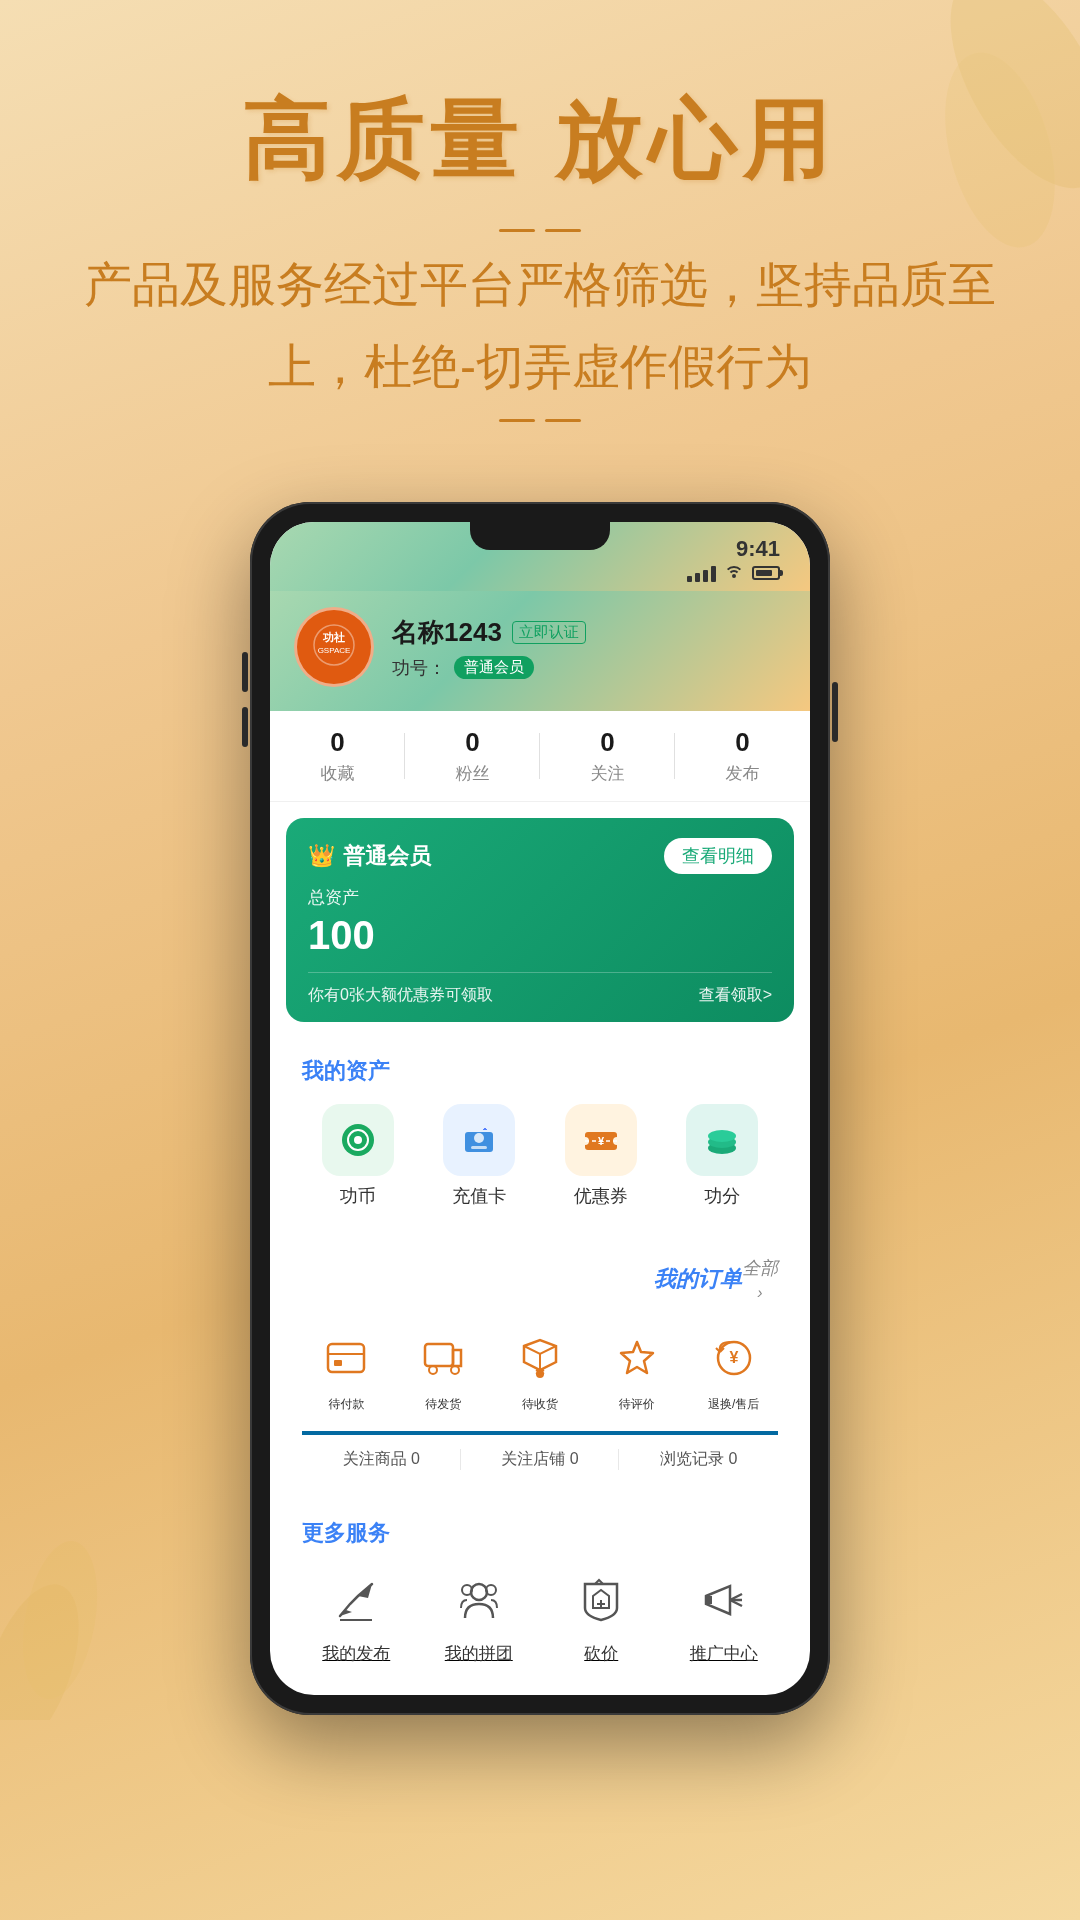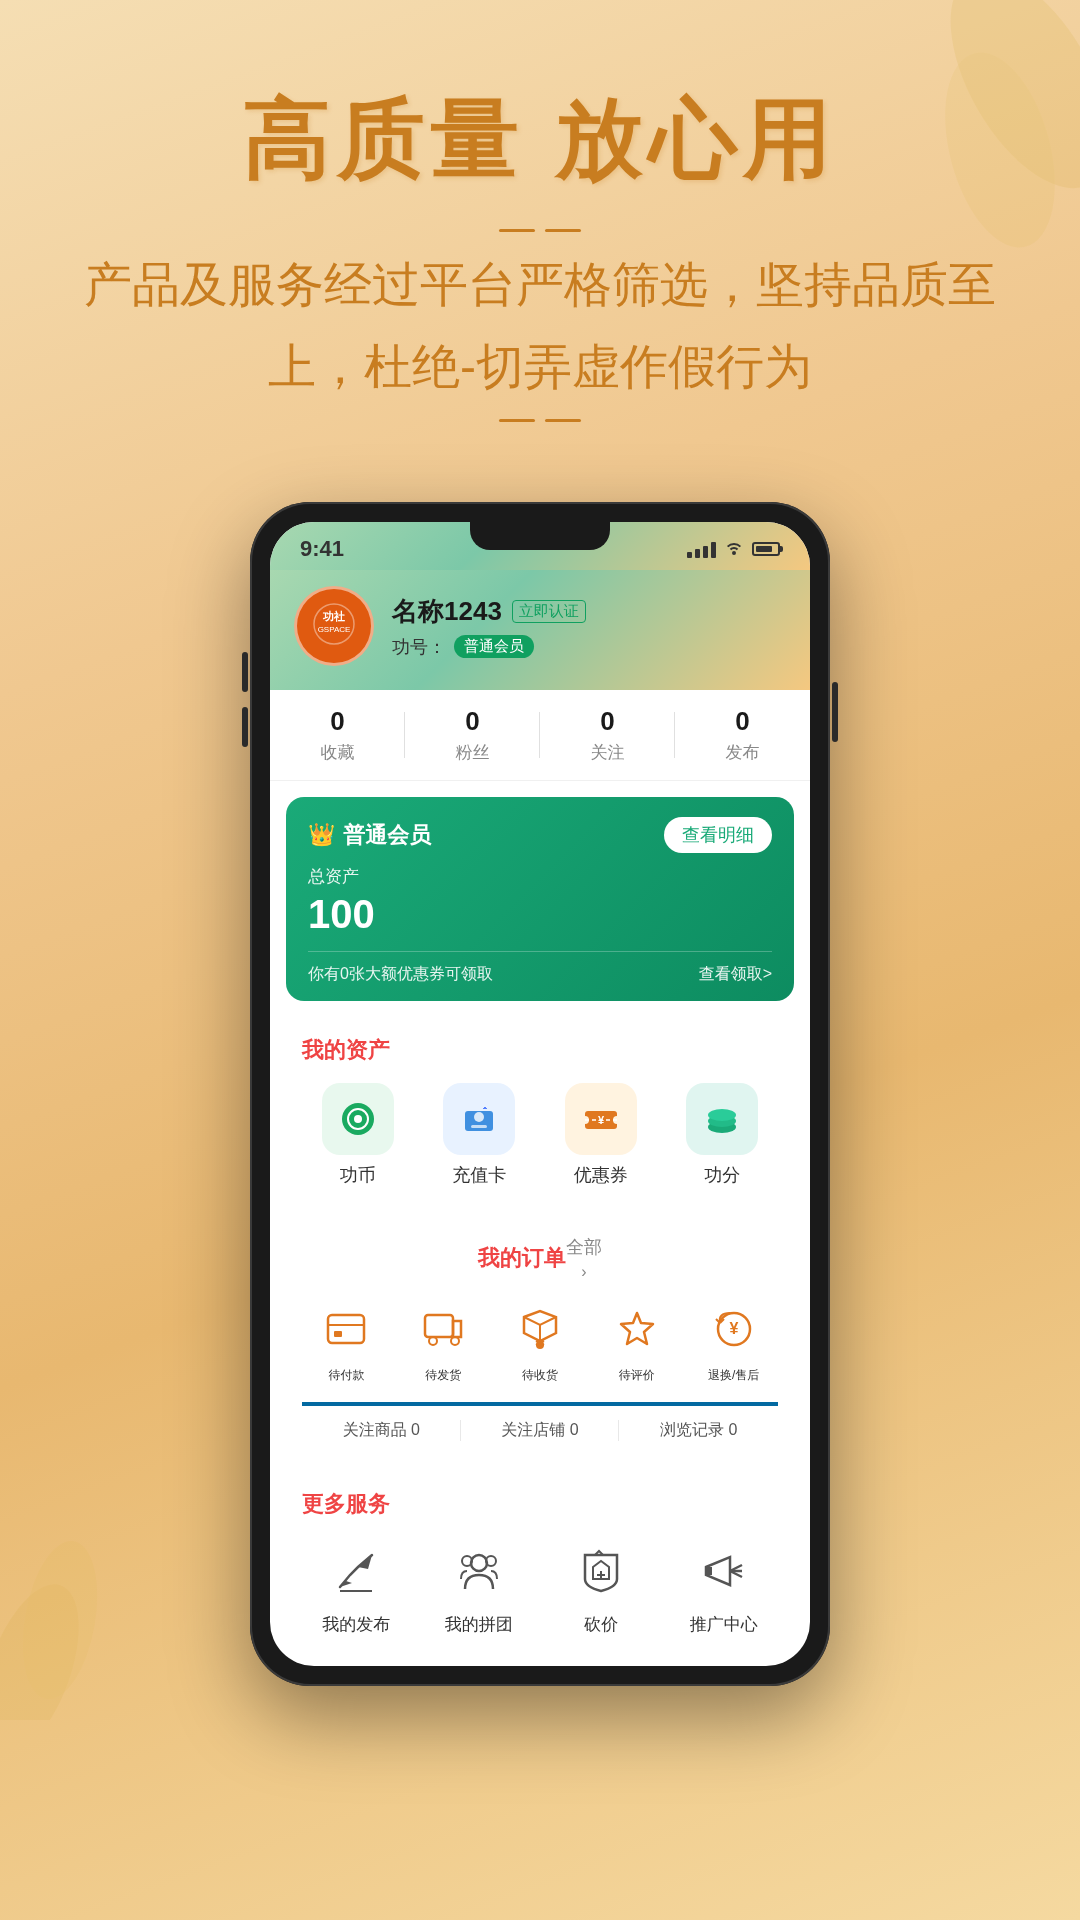--- a/index.html
+++ b/index.html
@@ -66,23 +66,24 @@
       width: 140px;
       height: 28px;
       background: #1a1a1a;
       border-radius: 0 0 20px 20px;
       z-index: 10;
     }
     
     .status-bar {
       display: flex;
       justify-content: space-between;
-      align-items: center;
+      align-items: flex-end;
       padding: 14px 30px 8px;
       background: linear-gradient(135deg, #a8d8b0 0%, #7cc8a8 40%, #f5c880 100%);
+      flex-direction: column;
     }
     .status-time {
       font-size: 22px;
       font-weight: 600;
       color: #333;
     }
     .status-icons {
       display: flex;
       align-items: center;
       gap: 8px;
@@ -298,21 +299,21 @@
     
     .section {
       background: #fff;
       margin: 12px 16px;
       border-radius: 16px;
       padding: 18px 16px;
     }
     .section-title {
       font-size: 22px;
       font-weight: 700;
-      color: #ef4444;
+      color: #3b82f6;
       margin-bottom: 18px;
     }
     .icon-grid {
       display: grid;
       grid-template-columns: repeat(4, 1fr);
       gap: 10px;
     }
     .icon-item {
       display: flex;
       flex-direction: column;
@@ -334,23 +335,24 @@
     .icon-circle.orange { background: #fff3e0; }
     .icon-circle.teal { background: #e0f5f0; }
     .icon-label {
       font-size: 18px;
       color: #333;
     }
 
     
     .orders-header {
       display: flex;
-      justify-content: center;
-      align-items: center;
-      margin-bottom: 18px;
+      justify-content: flex-end;
+      align-items: center;
+      margin-bottom: 26px;
+      font-style: italic;
     }
     .orders-all {
       font-size: 18px;
       color: #888;
       display: flex;
       align-items: center;
       gap: 4px;
       flex-direction: column;
     }
     .orders-all .chevron {
@@ -404,20 +406,21 @@
       height: 100%;
       width: 1px;
       background: #e8e8e8;
     }
 
     
     .more-services-grid {
       display: grid;
       grid-template-columns: repeat(4, 1fr);
       gap: 14px;
+      text-decoration: underline;
     }
     .service-item {
       display: flex;
       flex-direction: column;
       align-items: center;
       gap: 8px;
       cursor: pointer;
     }
     .service-icon {
       width: 68px;

